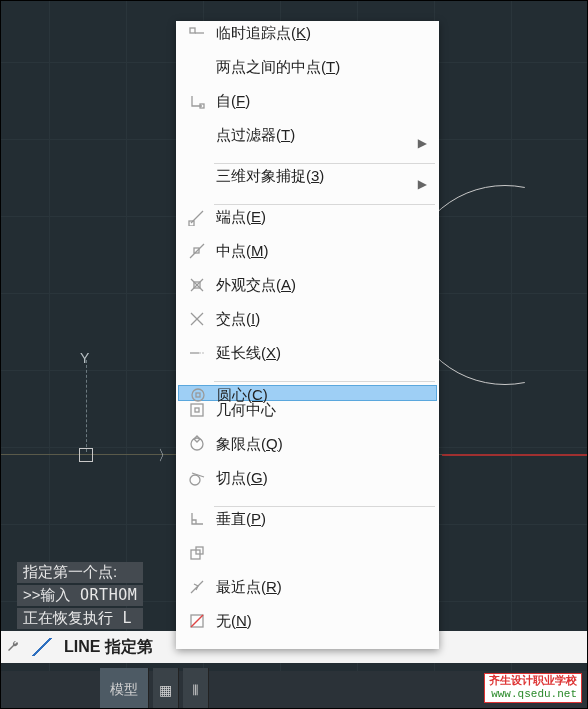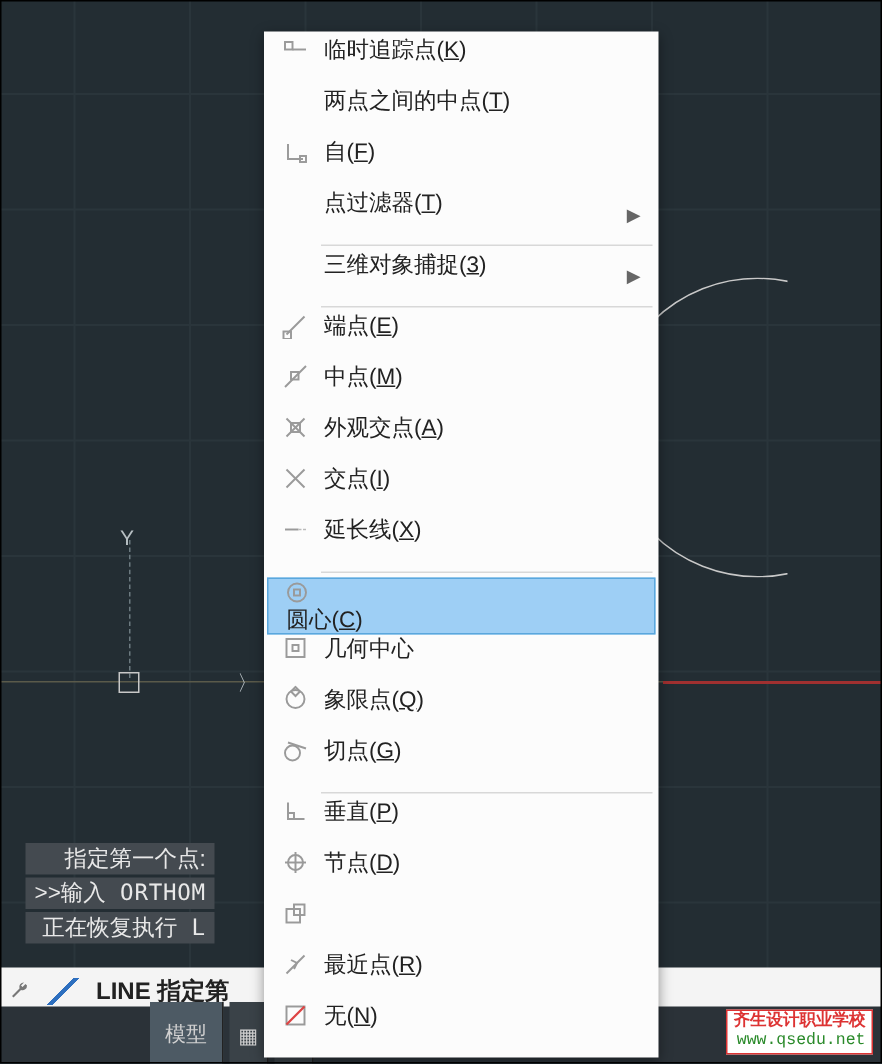--- a/index.html
+++ b/index.html
@@ -49,33 +49,33 @@
     border:1px solid #c8c8c8;
     border-radius:50%;
     clip-path: polygon(0 0, 60% 0, 60% 100%, 0 100%);
     border-color:#c8c8c8;
   }
   
   .red-axis { position:absolute; left:442px; top:454px; width:146px; height:2px; background:#a03030; }
   
   .hist {
     position:absolute; left:17px; bottom:80px;
-    display:flex; flex-direction:column; gap:2px;text-align:right;
+    display:flex; flex-direction:column; gap:2px;
   }
   .hist .row {
     background:#444a50;
     color:#e8e8e8;
     padding:1px 6px;
     font-size:15px;
     white-space:nowrap;
   }
   .hist .row .code { font-family:Consolas,monospace; letter-spacing:0.5px; }
   
   .cmdline {
-    position:absolute; left:0; right:0; bottom:32px; height:32px;
+    position:absolute; left:0; right:0; bottom:46px; height:32px;
     background:#f4f4f4;
     display:flex; align-items:center;
     padding-left:4px;
     color:#333;
   }
   .cmdline .wrench {
     width:18px; height:18px; display:flex; align-items:center; justify-content:center;
     color:#666; margin-right:6px;
   }
   .cmdline .line-ico {
@@ -135,22 +135,21 @@
   .menu .item .label { flex:1; padding-left:6px; }
   .menu .item .accel { text-decoration:underline; }
   .menu .item .chev {
     position:absolute; right:10px; top:50%; transform:translateY(-50%);
     color:#666; font-size:12px;
   }
   .menu .sep { height:1px; background:#d8d8d8; margin:3px 2px 3px 36px; }
   .menu .item.hl {
     background:#9ecff5;
     border:1px solid #5aa7dd;
-    height:38px;
-    flex-direction:column;
+    height:16px;
   }
 </style>
 </head>
 <body>
 
 <div class="canvas"></div>
 <div class="cross-h"></div>
 <div class="red-axis"></div>
 <div class="arc2"></div>
 <div class="dashvert"></div>
@@ -304,30 +303,20 @@
         <svg width="18" height="18">
           <polyline points="4,3 4,14 15,14" stroke="#9a9a9a" stroke-width="1.3" fill="none"></polyline>
           <polyline points="4,10 8,10 8,14" stroke="#9a9a9a" stroke-width="1.3" fill="none"></polyline>
         </svg>
       </span>
       <span class="label">垂直(<span class="accel">P</span>)</span>
     </div>
     <div class="item">
       <span class="iconcell">
         <svg width="18" height="18">
-          <circle cx="9" cy="9" r="5" stroke="#9a9a9a" stroke-width="1.3" fill="none"></circle>
-          <line x1="9" y1="2" x2="9" y2="16" stroke="#9a9a9a" stroke-width="1.3" fill="none"></line>
-          <line x1="2" y1="9" x2="16" y2="9" stroke="#9a9a9a" stroke-width="1.3" fill="none"></line>
-        </svg>
-      </span>
-      <span class="label">节点(<span class="accel">D</span>)</span>
-    </div>
-    <div class="item">
-      <span class="iconcell">
-        <svg width="18" height="18">
           <rect x="3" y="6" width="9" height="9" stroke="#9a9a9a" stroke-width="1.3" fill="none"></rect>
           <rect x="8" y="3" width="7" height="7" stroke="#9a9a9a" stroke-width="1.3" fill="none"></rect>
         </svg>
       </span>
     </div>
     <div class="item">
       <span class="iconcell">
         <svg width="18" height="18">
           <line x1="3" y1="15" x2="15" y2="3" stroke="#9a9a9a" stroke-width="1.3" fill="none"></line>
           <polyline points="6,6 10,8 8,12" stroke="#9a9a9a" stroke-width="1.3" fill="none"></polyline>

